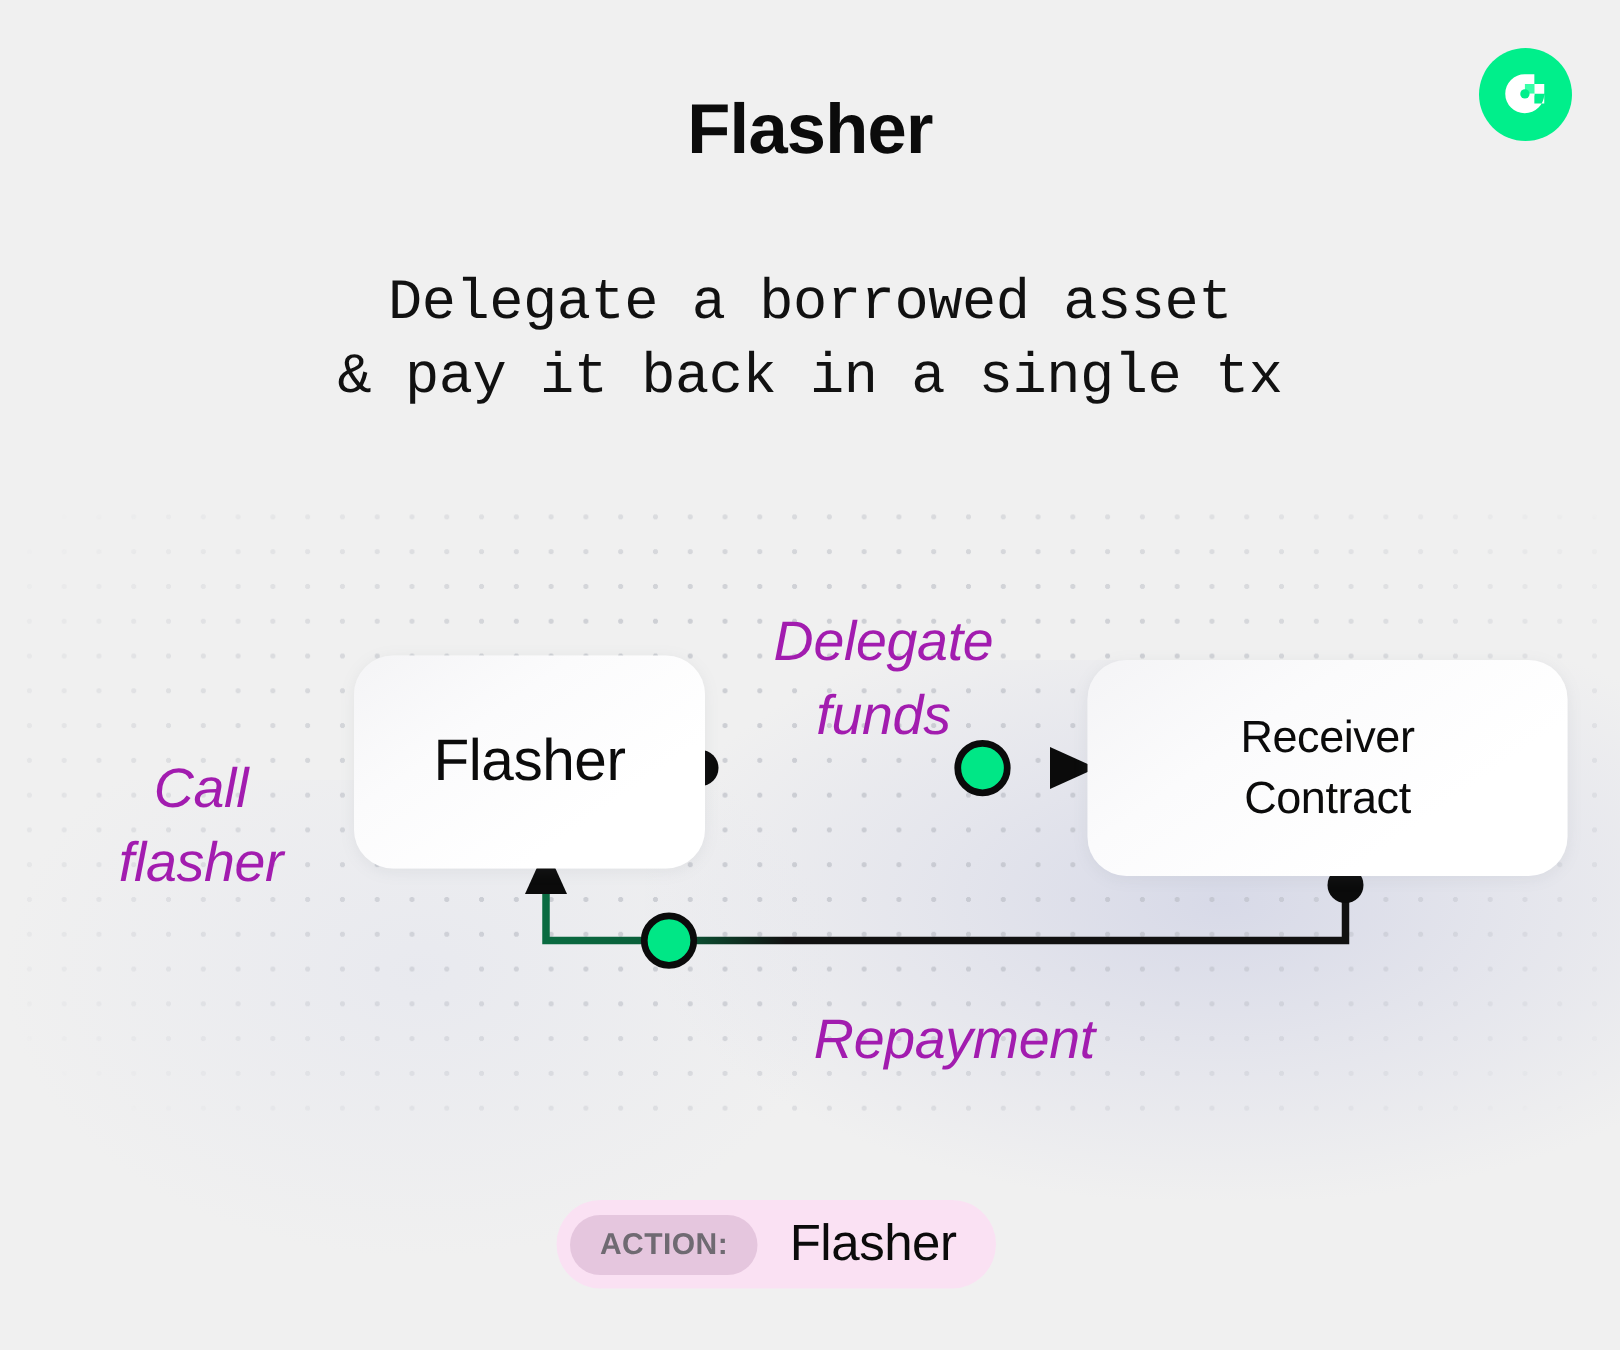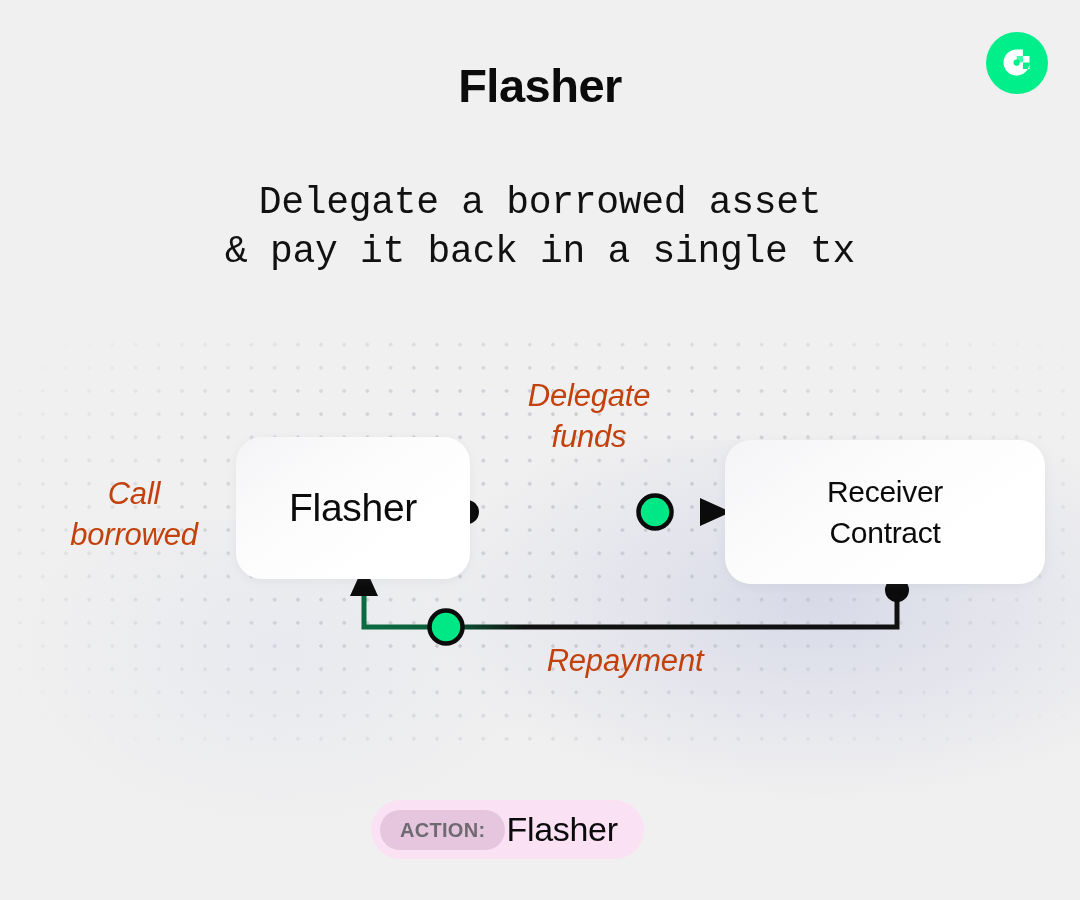--- a/index.html
+++ b/index.html
@@ -134,31 +134,32 @@
     font-size: 30px;
     line-height: 1.38;
     white-space: pre-line;
     z-index: 3;
   }
 
   
   .edge-label {
     position: absolute;
     font-style: italic;
-    font-size: 31px;
+    font-size: 37px;
     line-height: 1.33;
-    color: #c2410c;
+    color: #a21caf;
     letter-spacing: -0.2px;
     text-align: center;
     white-space: pre-line;
     z-index: 4;
+    margin-top: 28px;
   }
   .label-call      { left: 24px;  top: 473px;  width: 220px; }
   .label-delegate  { left: 480px; top: 375px;  width: 218px; }
-  .label-repayment { left: 500px; top: 640px;  width: 250px; text-align: center; }
+  .label-repayment { left: 480px; top: 640px;  width: 250px; text-align: right; }
 
   
   .wires {
     position: absolute;
     left: 0; top: 0;
     width: 1080px;
     height: 900px;
     z-index: 2;
     pointer-events: none;
     overflow: visible;
@@ -168,21 +169,21 @@
   .action-badge {
     position: absolute;
     left: 371px;
     top: 800px;
     height: 59px;
     padding: 0 26px 0 9px;
     border-radius: 30px;
     background: #fae1f3;
     display: flex;
     align-items: center;
-    gap: 1px;
+    gap: 21px;
   }
   .action-tag {
     background: #e5c6de;
     color: #6f6a72;
     border-radius: 22px;
     padding: 9px 20px 8px 20px;
     font-size: 20px;
     font-weight: bold;
     letter-spacing: 0.3px;
   }
@@ -246,21 +247,21 @@
     <circle cx="446" cy="627" r="16.5" fill="#00e786" stroke="#0b0b0b" stroke-width="4.5"></circle>
   </g>
 </svg>
 
 <div class="node node-flasher">Flasher</div>
 
 <div class="node node-receiver">Receiver
 Contract</div>
 
 <div class="edge-label label-call">Call
-borrowed</div>
+flasher</div>
 
 <div class="edge-label label-delegate">Delegate
 funds</div>
 
 <div class="edge-label label-repayment">Repayment</div>
 
 <div class="action-badge">
   <span class="action-tag">ACTION:</span>
   <span class="action-value">Flasher</span>
 </div>

